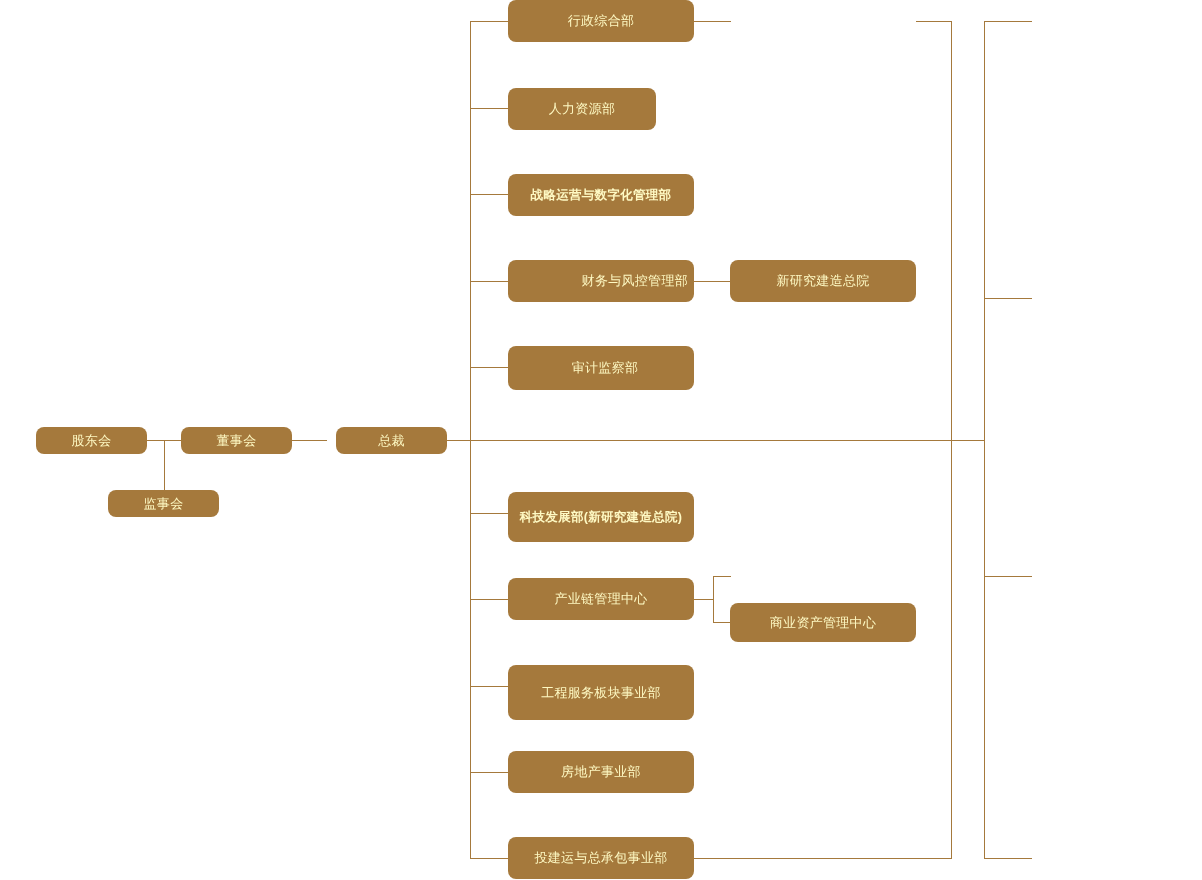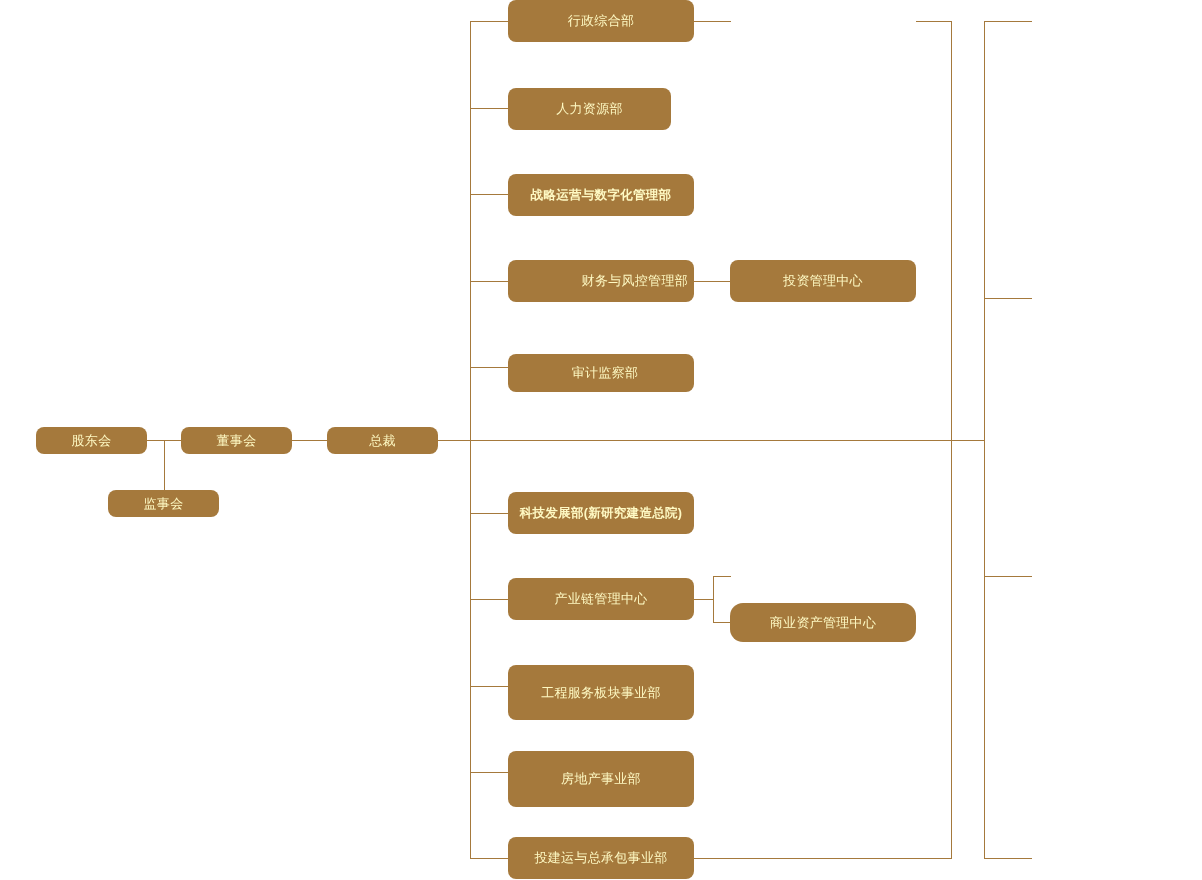--- a/index.html
+++ b/index.html
@@ -93,67 +93,67 @@
   </div>
 
   <div class="node" style="left:181px; top:427px; width:111px; height:27px;">
     <span>董事会</span>
   </div>
 
   <div class="node" style="left:108px; top:490px; width:111px; height:27px;">
     <span>监事会</span>
   </div>
 
-  <div class="node" style="left:327px; top:427px; width:111px; height:27px;">
+  <div class="node" style="left:336px; top:427px; width:111px; height:27px;">
     <span>总裁</span>
   </div>
 
   <div class="node" style="left:508px; top:0px; width:186px; height:42px;">
     <span>行政综合部</span>
   </div>
 
 
-  <div class="node" style="left:508px; top:88px; width:163px; height:42px;justify-content:center;">
+  <div class="node" style="left:508px; top:88px; width:148px; height:42px;justify-content:center;">
     <span>人力资源部</span>
   </div>
 
   <div class="node small" style="left:508px; top:174px; width:186px; height:42px;">
     <span>战略运营与数字化管理部</span>
   </div>
 
   <div class="node" style="left:508px; top:260px; width:186px; height:42px;justify-content:flex-end;">
     <span>财务与风控管理部</span>
   </div>
 
   <div class="node" style="left:730px; top:260px; width:186px; height:42px;">
-    <span>投资管理中心</span>
+    <span>新研究建造总院</span>
   </div>
 
-  <div class="node" style="left:508px; top:354px; width:186px; height:38px;padding-left:14px;">
+  <div class="node" style="left:508px; top:346px; width:186px; height:44px;padding-left:14px;">
     <span>审计监察部</span>
   </div>
 
-  <div class="node small" style="left:508px; top:492px; width:186px; height:42px;">
+  <div class="node small" style="left:508px; top:492px; width:186px; height:50px;">
     <span>科技发展部(新研究建造总院)</span>
   </div>
 
   <div class="node" style="left:508px; top:578px; width:186px; height:42px;align-items:center;">
     <span>产业链管理中心</span>
   </div>
 
 
-  <div class="node" style="left:730px; top:603px; width:186px; height:39px;border-radius:13px;">
+  <div class="node" style="left:730px; top:603px; width:186px; height:39px;">
     <span>商业资产管理中心</span>
   </div>
 
   <div class="node" style="left:508px; top:665px; width:186px; height:55px;">
     <span>工程服务板块事业部</span>
   </div>
 
-  <div class="node" style="left:508px; top:751px; width:186px; height:56px;">
+  <div class="node" style="left:508px; top:751px; width:186px; height:42px;">
     <span>房地产事业部</span>
   </div>
 
   <div class="node" style="left:508px; top:837px; width:186px; height:42px;">
     <span>投建运与总承包事业部</span>
   </div>
 
 </div>
 
 </body></html>

